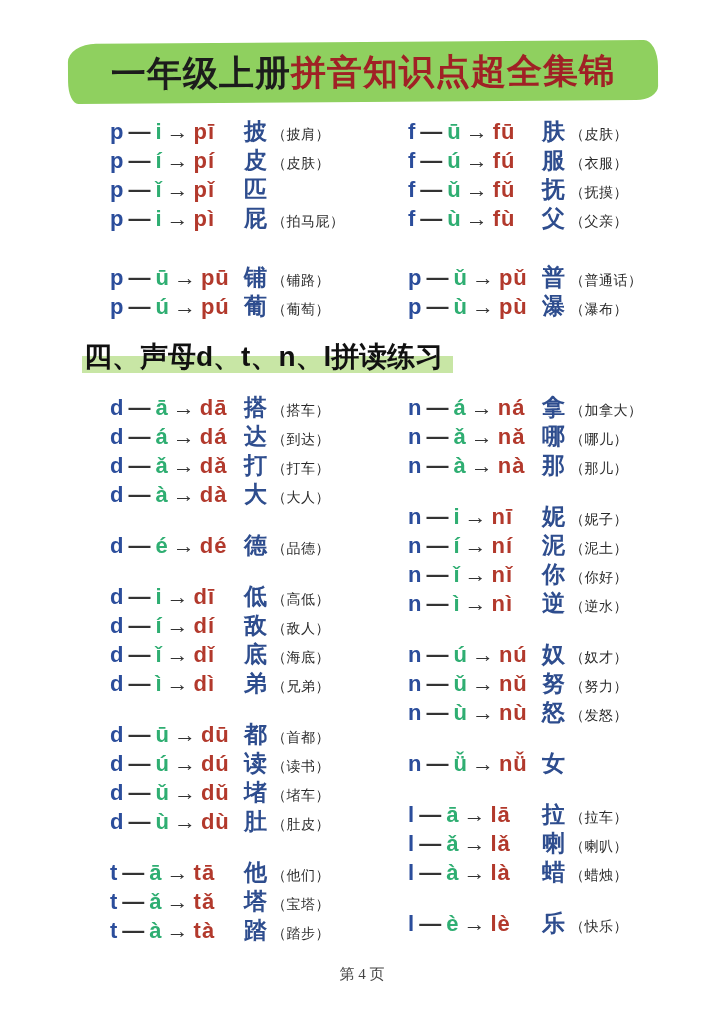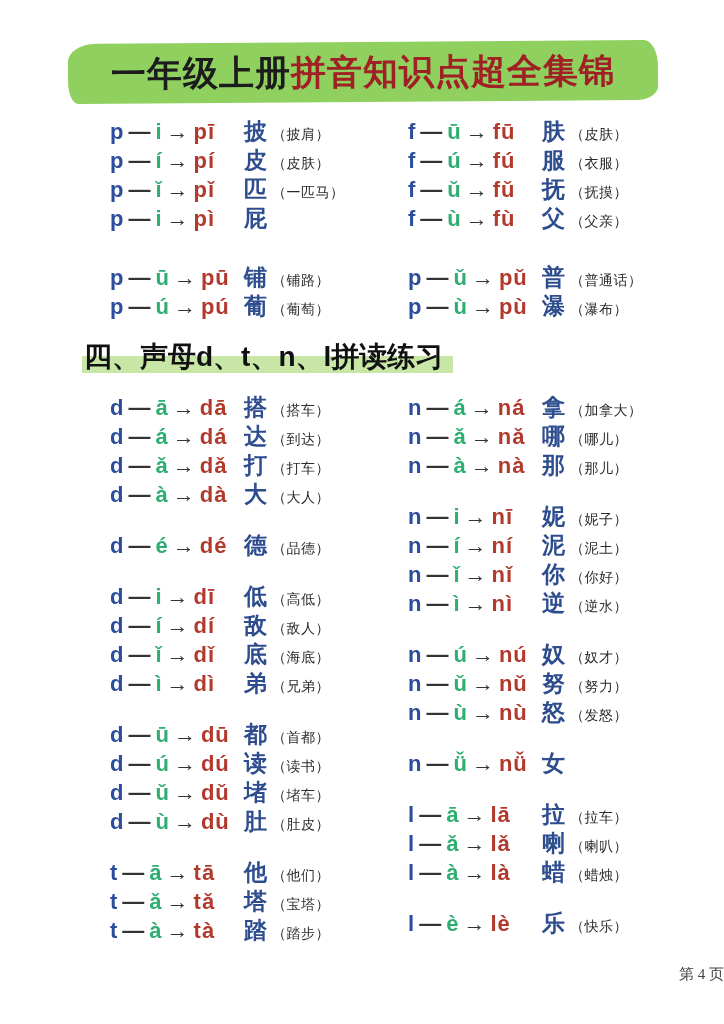--- a/index.html
+++ b/index.html
@@ -45,21 +45,21 @@
   .sec-header{
     position:absolute;top:330px;left:74px;margin:8px;
     font-size:28px;font-weight:bold;color:#111;white-space:nowrap;
   }
   .sec-header .hl{
     padding:0 10px 2px 2px;
     background:linear-gradient(180deg, rgba(0,0,0,0) 44%, var(--c-header_band,#c8e6a5) 44%, var(--c-header_band,#c8e6a5) 97%, rgba(0,0,0,0) 97%);
   }
   
   .footer{
-    position:absolute;left:0;right:0;bottom:40px;text-align:right;
+    position:absolute;left:0;right:0;bottom:40px;text-align:center;
     font-family:"Liberation Serif","DejaVu Serif",serif;
     font-size:15px;color:var(--c-footer,#444);
   }
 </style>
 </head>
 <body>
 
 <div class="page">
 
   <div class="title-band">
@@ -95,32 +95,32 @@
 
   <div class="row">
     <span class="formula">
       <span class="initial">p</span>
       <span class="dash">—</span>
       <span class="final">ǐ</span>
       <span class="arrow">→</span>
       <span class="result">pǐ</span>
     </span>
     <span class="char">匹</span>
-    <span class="note">（一匹马）</span>
   </div>
 
   <div class="row">
     <span class="formula">
       <span class="initial">p</span>
       <span class="dash">—</span>
       <span class="final">i</span>
       <span class="arrow">→</span>
       <span class="result">pì</span>
     </span>
     <span class="char">屁</span>
+    <span class="note">（拍马屁）</span>
   </div>
 </div>
         <div class="group">
   <div class="row">
     <span class="formula">
       <span class="initial">p</span>
       <span class="dash">—</span>
       <span class="final">ū</span>
       <span class="arrow">→</span>
       <span class="result">pū</span>

